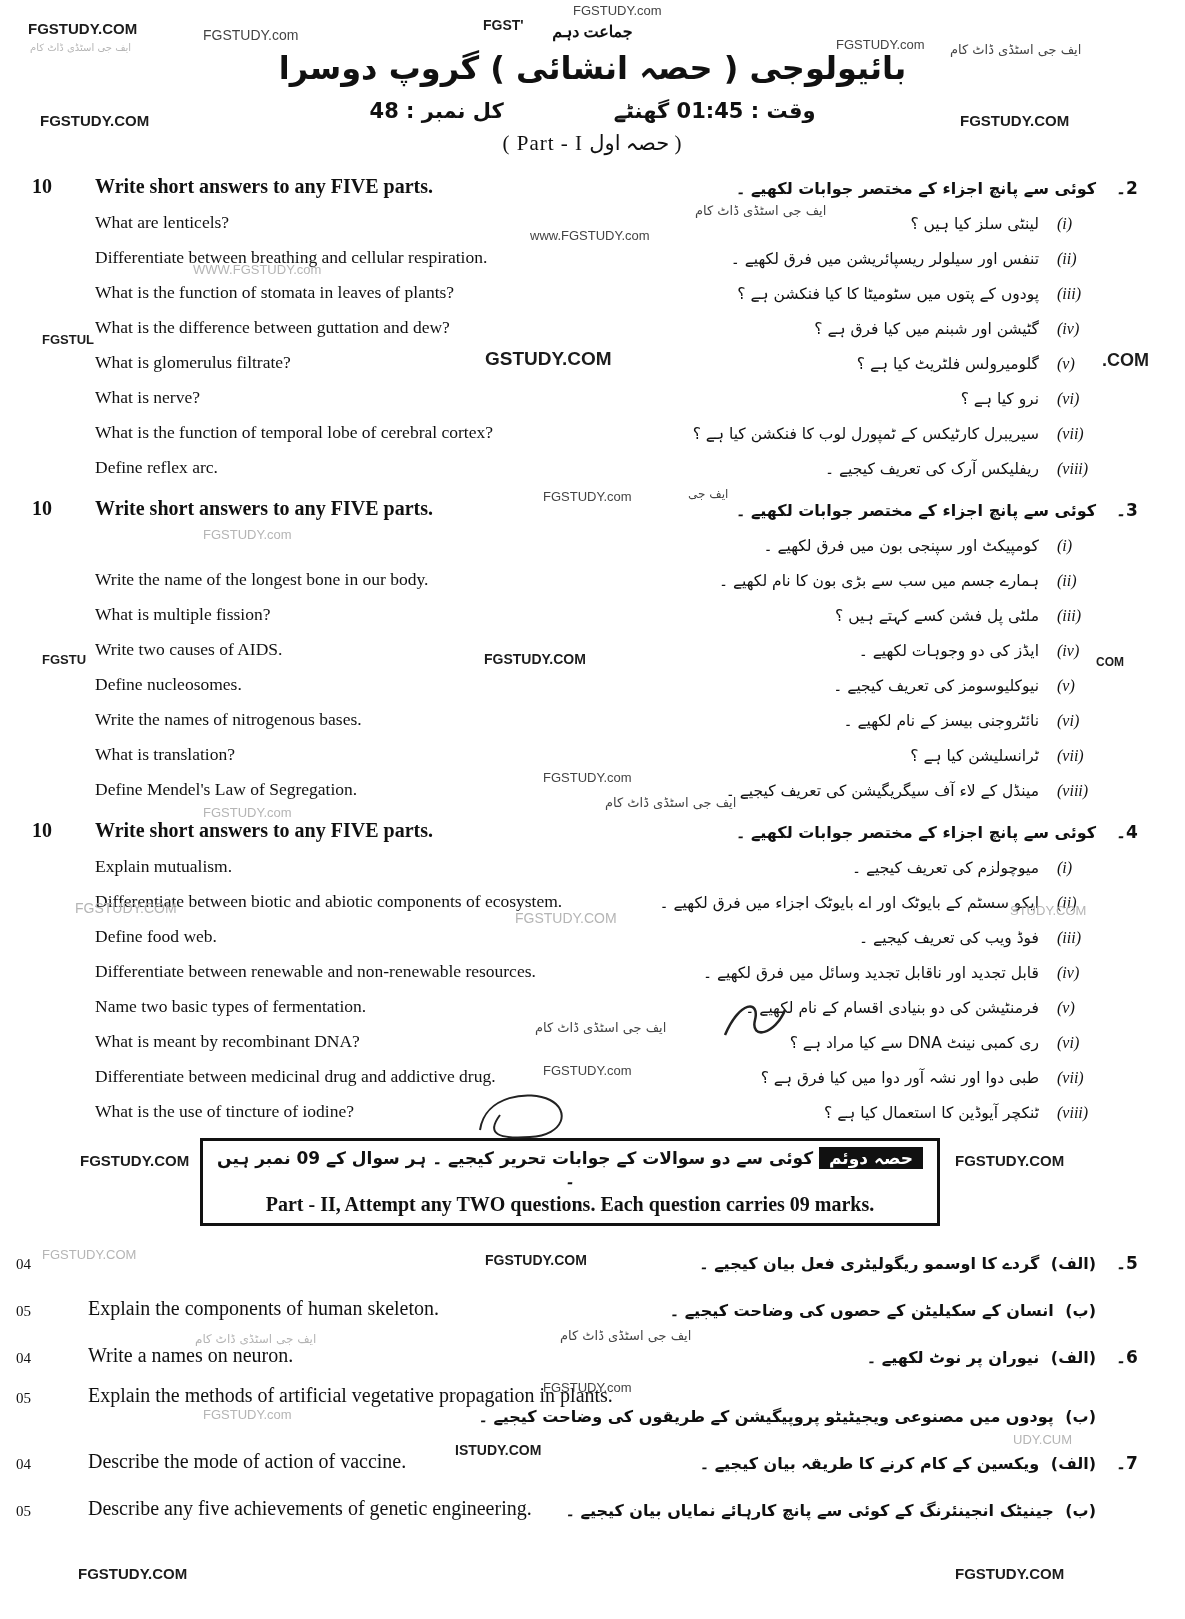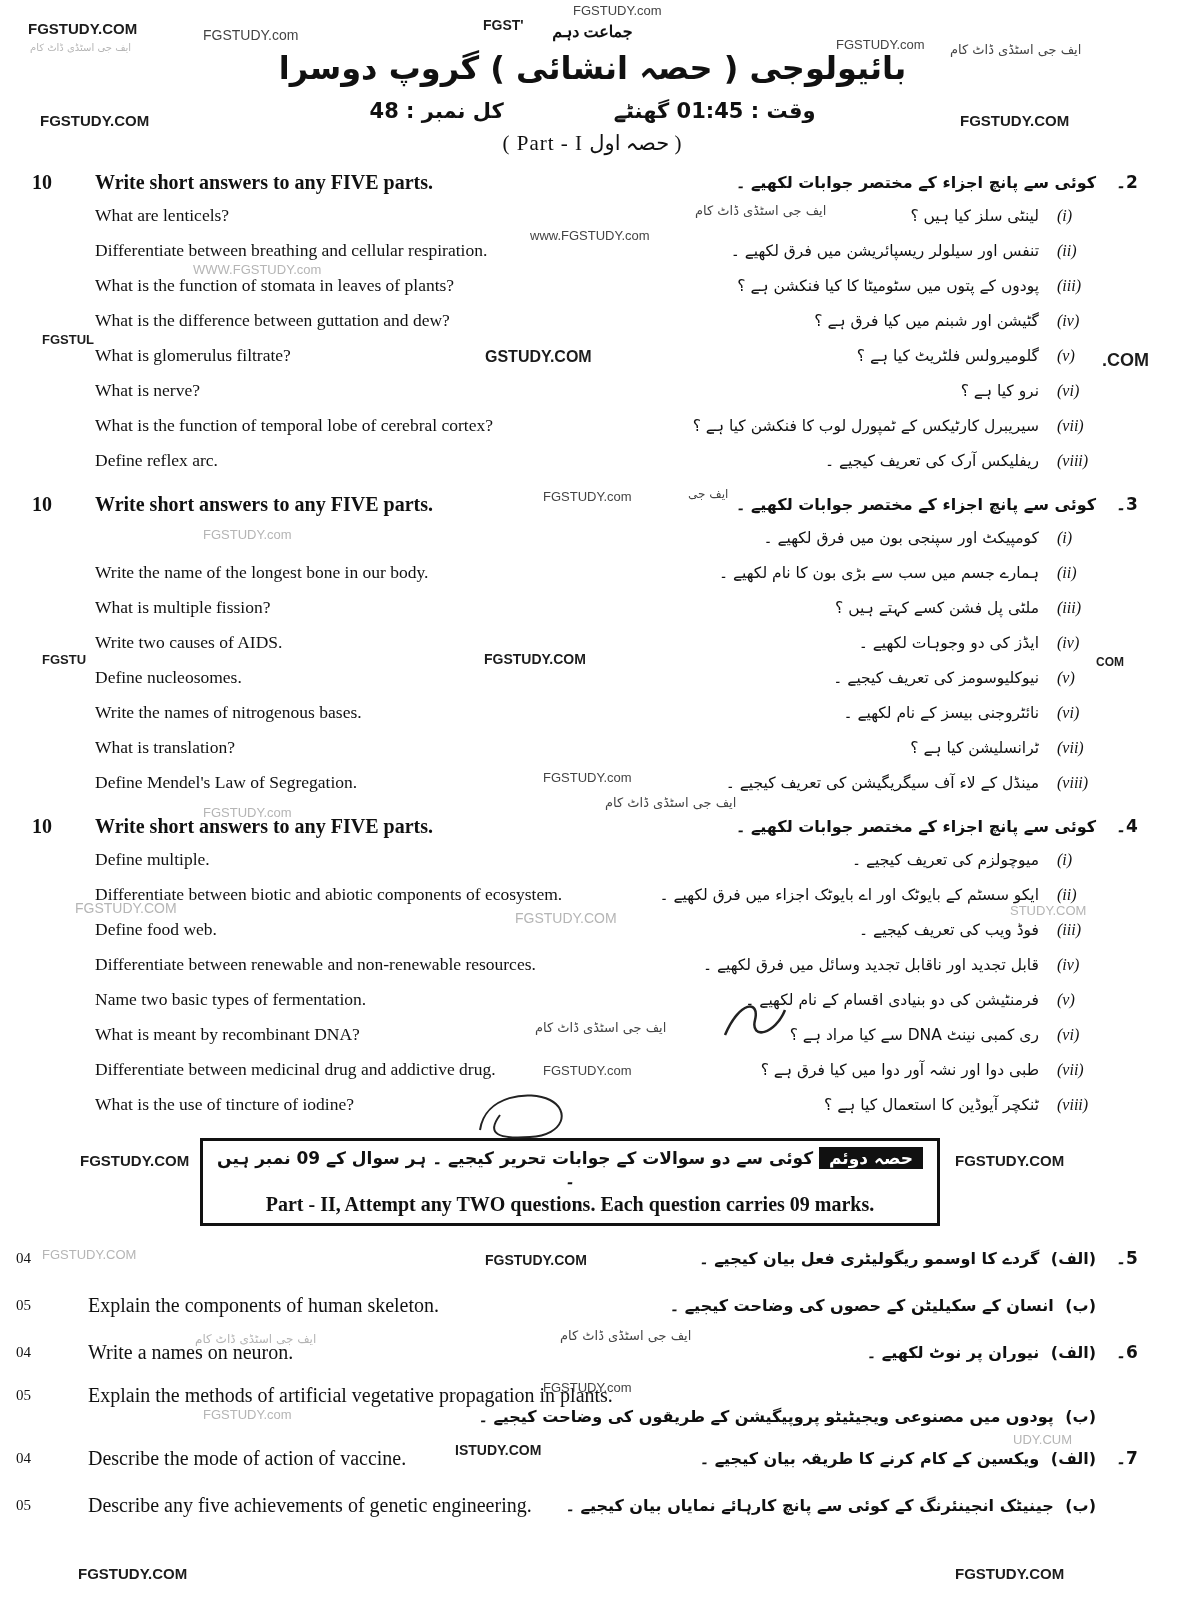--- a/index.html
+++ b/index.html
@@ -25,21 +25,21 @@
   .wm.b{font-weight:bold;color:#1c1c1c}
   .wm.f{color:#b5b5b5}
   .wm.ur{font-family:"DejaVu Sans",sans-serif}
   
   header{position:relative;z-index:2;padding-top:22px;text-align:center}
   .h-class{font-size:16px;font-weight:bold;font-family:Liberation Serif, serif}
   .h-title{font-size:32px;font-weight:bold;margin-top:8px;font-family:"DejaVu Sans",sans-serif}
   .h-meta{display:flex;justify-content:center;gap:110px;font-size:21px;font-weight:bold;margin-top:12px;font-family:"DejaVu Sans",sans-serif}
   .h-part1{font-size:21px;font-weight:normal;margin-top:8px;letter-spacing:1px}
   
-  .row{display:flex;align-items:center;flex-wrap:wrap;position:relative;z-index:2}
+  .row{display:flex;align-items:flex-end;flex-wrap:wrap;position:relative;z-index:2}
   .ur{font-family:"DejaVu Sans",sans-serif;direction:rtl}
   main{margin-top:8px}
   .question{margin-bottom:6px}
   .inst-row{margin-top:10px;min-height:32px}
   .marks{flex:0 0 95px;padding-left:32px;box-sizing:border-box;font-size:20px;font-weight:bold}
   .inst-en{font-size:20px;font-weight:bold}
   .inst-ur{margin-left:auto;font-size:16px;font-weight:bold;padding-right:4px}
   .qnum{flex:0 0 85px;text-align:left;padding-left:16px;box-sizing:border-box;font-size:17px;font-weight:bold;direction:rtl;font-family:"DejaVu Sans",sans-serif}
   .part-row{padding-left:95px;min-height:35px}
   .part-row .en{font-size:17.5px}
@@ -76,21 +76,21 @@
   <span class="wm" style="left:573px;top:3px;font-size:13px">FGSTUDY.com</span>
   <span class="wm b" style="left:483px;top:17px;font-size:14px">FGST'</span>
   <span class="wm" style="left:836px;top:37px;font-size:13px">FGSTUDY.com</span>
   <span class="wm ur" style="left:950px;top:42px;font-size:13px" dir="rtl">ایف جی اسٹڈی ڈاٹ کام</span>
   <span class="wm b" style="left:40px;top:112px;font-size:15px">FGSTUDY.COM</span>
   <span class="wm b" style="left:960px;top:112px;font-size:15px">FGSTUDY.COM</span>
   <span class="wm ur" style="left:695px;top:203px;font-size:13px" dir="rtl">ایف جی اسٹڈی ڈاٹ کام</span>
   <span class="wm" style="left:530px;top:228px;font-size:13px">www.FGSTUDY.com</span>
   <span class="wm f" style="left:193px;top:262px;font-size:13px">WWW.FGSTUDY.com</span>
   <span class="wm b" style="left:42px;top:332px;font-size:13px">FGSTUL</span>
-  <span class="wm b" style="left:485px;top:348px;font-size:16px">GSTUDY.COM</span>
+  <span class="wm b" style="left:485px;top:348px;font-size:19px">GSTUDY.COM</span>
   <span class="wm b" style="left:1102px;top:350px;font-size:18px">.COM</span>
   <span class="wm" style="left:543px;top:489px;font-size:13px">FGSTUDY.com</span>
   <span class="wm ur" style="left:688px;top:487px;font-size:12px" dir="rtl">ایف جی</span>
   <span class="wm f" style="left:203px;top:527px;font-size:13px">FGSTUDY.com</span>
   <span class="wm b" style="left:42px;top:652px;font-size:13px">FGSTU</span>
   <span class="wm b" style="left:484px;top:651px;font-size:14px">FGSTUDY.COM</span>
   <span class="wm b" style="left:1096px;top:655px;font-size:12px">COM</span>
   <span class="wm" style="left:543px;top:770px;font-size:13px">FGSTUDY.com</span>
   <span class="wm ur" style="left:605px;top:795px;font-size:13px" dir="rtl">ایف جی اسٹڈی ڈاٹ کام</span>
   <span class="wm f" style="left:203px;top:805px;font-size:13px">FGSTUDY.com</span>
@@ -248,21 +248,21 @@
 
   <section class="question">
     <div class="row inst-row">
       <span class="marks">10</span>
       <span class="inst-en">Write short answers to any FIVE parts.</span>
       <span class="ur inst-ur" dir="rtl">کوئی سے پانچ اجزاء کے مختصر جوابات لکھیے ۔</span>
       <span class="qnum">4۔</span>
     </div>
     <div>
   <div class="row part-row">
-    <span class="en">Define multiple.</span>
+    <span class="en">Explain mutualism.</span>
     <span class="ur" dir="rtl">میوچولزم کی تعریف کیجیے ۔</span>
     <span class="pnum">(i)</span>
   </div>
 
   <div class="row part-row">
     <span class="en">Differentiate between biotic and abiotic components of ecosystem.</span>
     <span class="ur" dir="rtl">ایکو سسٹم کے بایوٹک اور اے بایوٹک اجزاء میں فرق لکھیے ۔</span>
     <span class="pnum">(ii)</span>
   </div>
 

